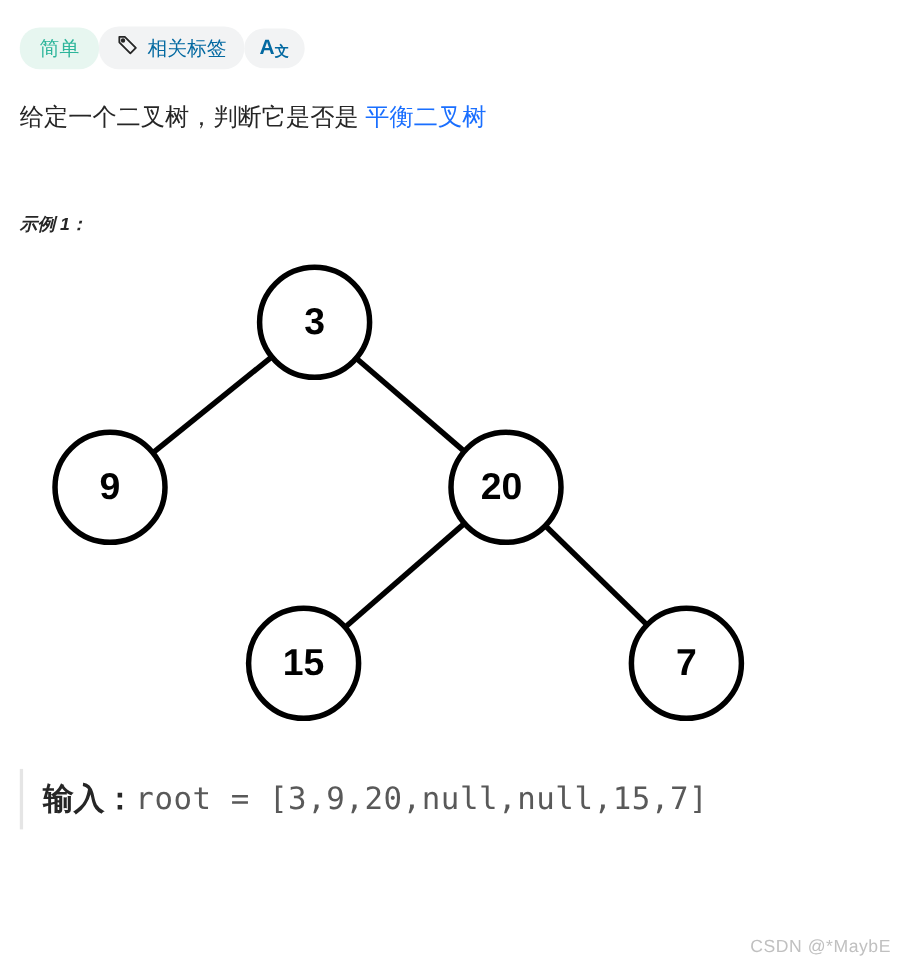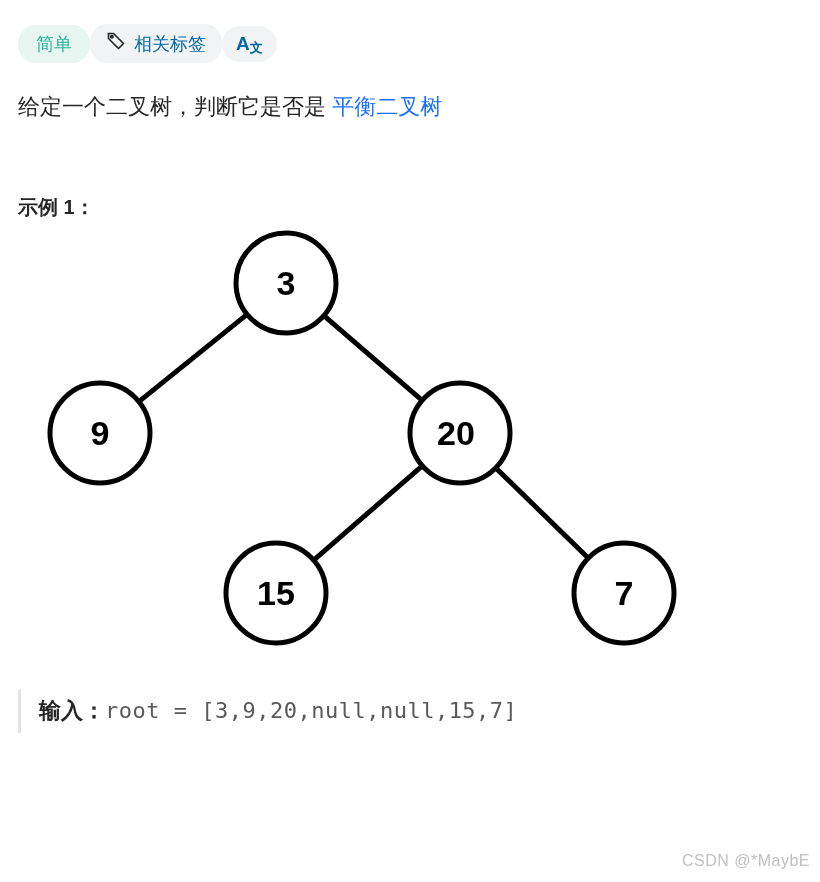--- a/index.html
+++ b/index.html
@@ -33,23 +33,24 @@
     padding: 7px 18px;
   }
   .ic { display:inline-block; vertical-align:middle; }
   .desc {
     font-size: 22px;
     margin: 18px 0 70px 0;
     line-height: 1.6;
   }
   .desc .link { color: #1a6fff; }
   .example-title {
-    font-size: 20px;
+    font-size: 16px;
     font-weight: 700;
-    margin-bottom: 2px;
+    margin-bottom: 18px;
+    font-style: italic;
   }
   .tree-wrap {
     position: relative;
     width: 660px;
     height: 450px;
     margin-left: 6px;
     margin-bottom: 16px;
   }
   .tree-wrap svg { position:absolute; inset:0; }
   .node-label {
@@ -57,21 +58,21 @@
     font-family: -apple-system, sans-serif;
     font-weight: 700;
     font-size: 34px;
     color:#000;
     transform: translate(-50%,-50%);
     pointer-events:none;
   }
   .io-block {
     border-left: 3px solid #e5e5e5;
     padding: 2px 0 2px 18px;
-    font-size: 22px;
+    font-size: 28px;
     line-height: 1.8;
   }
   .io-block .lbl { font-weight: 700; }
   .io-block .mono {
     font-family: ui-monospace, "SF Mono", Menlo, Consolas, monospace;
     color: #595959;
     letter-spacing: 0.5px;
   }
   .watermark {
     position: fixed;

